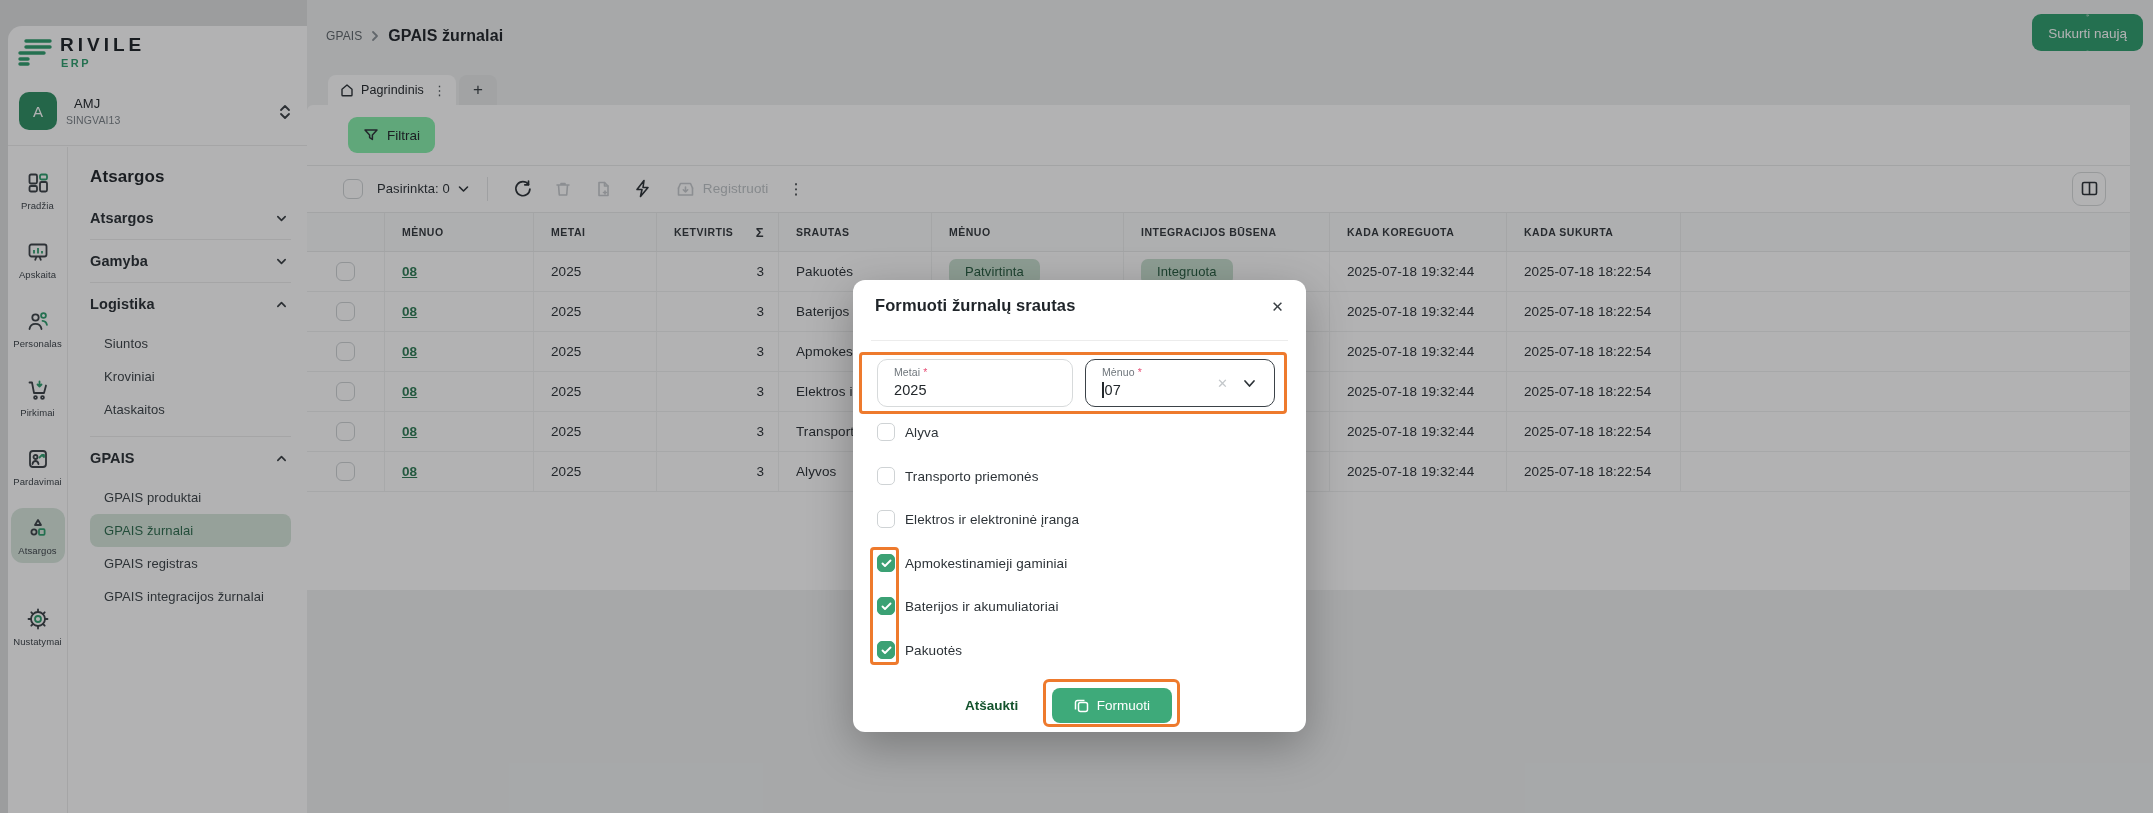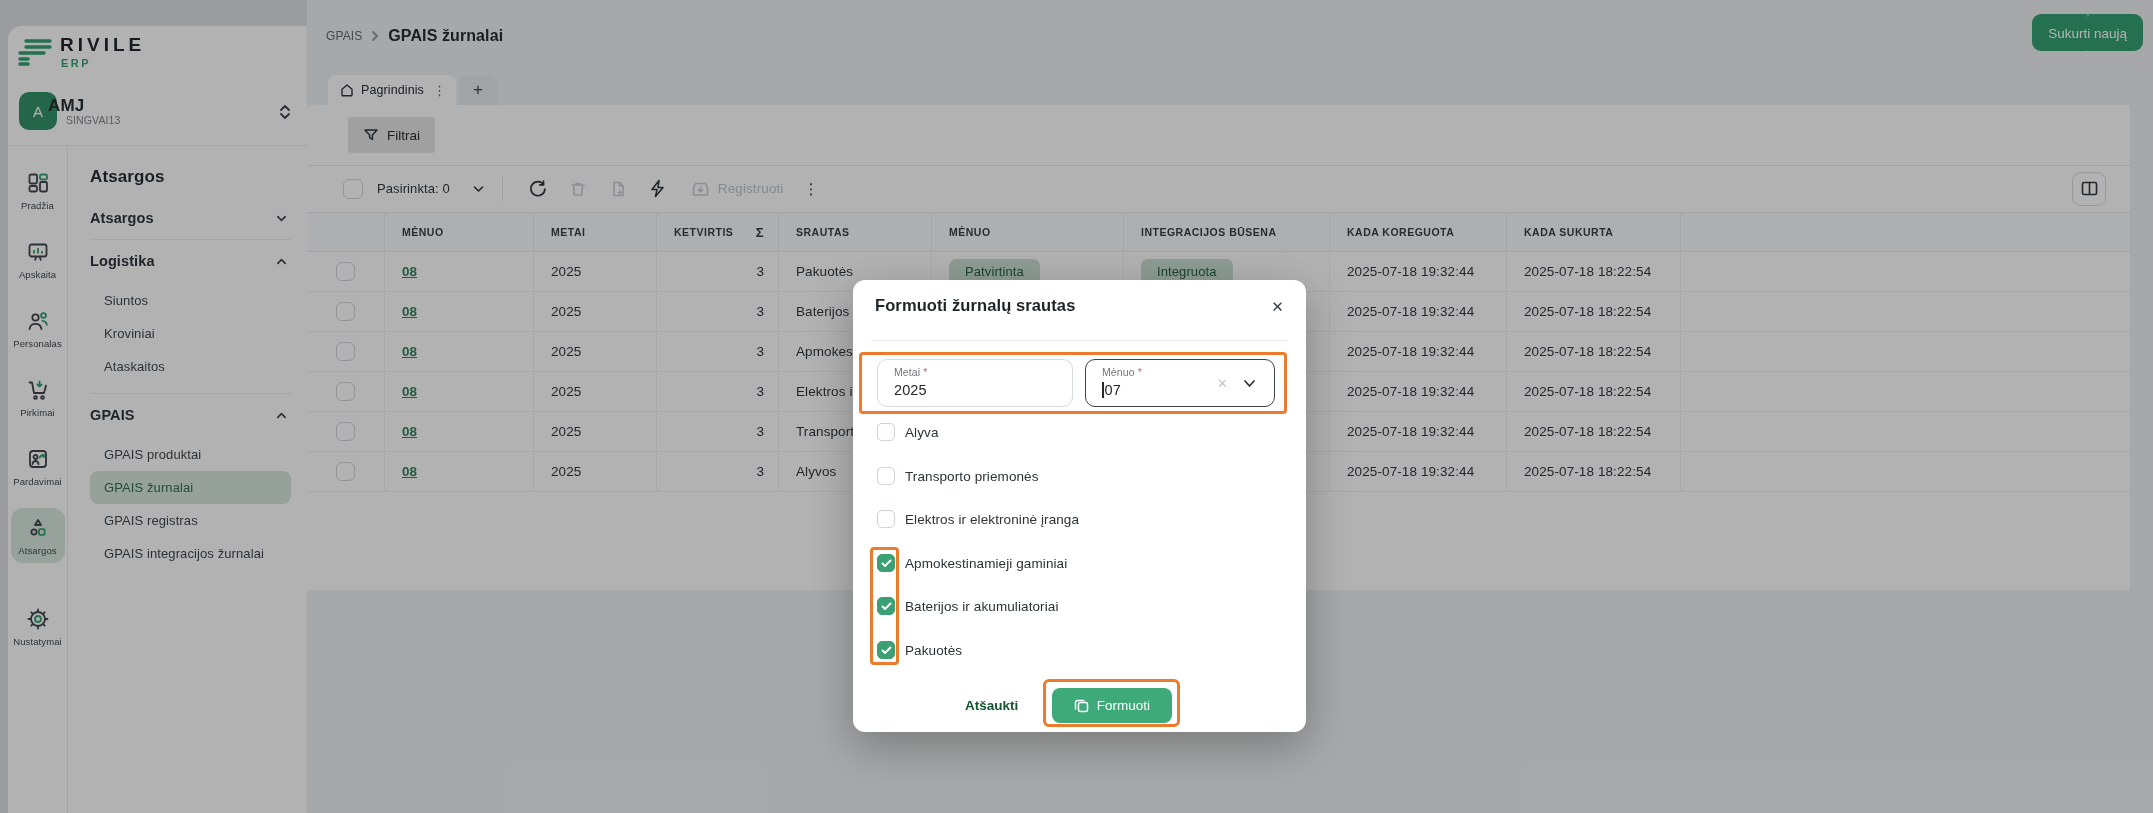--- a/index.html
+++ b/index.html
@@ -19,21 +19,21 @@
     background:#ffffff; border-top-left-radius:14px;
     z-index:10;
   }
   .logo-row { position:relative; height:58px; }
   .logo-ico { position:absolute; left:8px; top:8px; }
   .brand-name { position:absolute; left:52px; top:8px; font-size:19px; font-weight:bold; letter-spacing:4px; color:#1d2227; }
   .brand-sub  { position:absolute; left:53px; top:31px; font-size:11px; font-weight:bold; letter-spacing:2.5px; color:#2f9e6e; }
   .user-row { position:relative; height:62px; border-bottom:1px solid #ececec; }
   .avatar { position:absolute; left:11px; top:8px; width:38px; height:38px; border-radius:10px;
     background:#2e8f63; color:#fff; font-size:15px; display:flex; align-items:center; justify-content:center; }
-  .user-name { position:absolute; left:40px; top:12px; font-size:17px; font-weight:bold; color:#23282c; }
+  .user-name { position:absolute; left:66px; top:12px; font-size:13px; font-weight:normal; color:#23282c; }
   .user-company { position:absolute; left:58px; top:30px; font-size:10.5px; color:#7b8288; }
   .user-switch { position:absolute; right:16px; top:20px; color:#3a4045; }
   .panel-body { display:flex; position:absolute; top:121px; bottom:0; left:0; right:0; }
 
   .rail { width:60px; border-right:1px solid #ececec; padding-top:16px;
     display:flex; flex-direction:column; align-items:center; }
   .rail-item { width:54px; padding:8px 0 7px; margin-bottom:14px; border-radius:12px;
     display:flex; flex-direction:column; align-items:center; gap:5px; cursor:pointer; }
   .rail-item .lbl { font-size:9.5px; color:#3d444a; }
   .rail-item.active { background:#d9e8de; }
@@ -60,28 +60,28 @@
     display:flex; align-items:center; gap:9px; cursor:pointer; font-family:inherit;flex-direction:column; }
   .tab-bar { position:absolute; left:21px; top:75px; display:flex; align-items:flex-end; gap:3px; }
   .tab { height:30px; background:#ffffff; border-radius:8px 8px 0 0; padding:0 10px 0 12px;
     display:flex; align-items:center; gap:7px; font-size:12.5px; color:#23282c; cursor:pointer; }
   .tab .dots { color:#4a5156; font-size:13px; padding-left:2px; }
   .tab-plus { height:30px; width:38px; background:#e7e9e9; border-radius:8px 8px 0 0;
     display:flex; align-items:center; justify-content:center; font-size:17px; color:#3a4045; cursor:pointer; }
 
   .card { position:absolute; left:0; top:105px; right:23px; height:485px; background:#ffffff; border-top-left-radius:6px; }
   .filtrai-btn { position:absolute; left:41px; top:12px; height:36px; padding:0 15px;
-    background:#e5e5e5; border:none; border-radius:3px; font-size:13.5px; color:#23282c;
+    background:#86efac; border:none; border-radius:9px; font-size:13.5px; color:#23282c;
     display:flex; align-items:center; gap:8px; cursor:pointer; font-family:inherit; }
   .card-sep { position:absolute; left:0; right:0; top:60px; border-top:1px solid #e9ebeb; }
 
   .table-toolbar { position:absolute; left:0; right:0; top:60px; height:47px;
     display:flex; align-items:center; padding:0 24px 0 36px; }
   .cb { width:20px; height:20px; border:1.5px solid #cfd3d5; border-radius:6px; background:#fff; cursor:pointer; }
-  .tb-sel { margin-left:14px; font-size:13px; color:#2c3237; display:flex; align-items:center; gap:23px; cursor:pointer; }
+  .tb-sel { margin-left:14px; font-size:13px; color:#2c3237; display:flex; align-items:center; gap:8px; cursor:pointer; }
   .tb-div { width:1px; height:24px; background:#e3e5e6; margin:0 18px; }
   .tb-ico { width:34px; height:30px; display:flex; align-items:center; justify-content:center; cursor:pointer; margin-right:6px; }
   .tb-register { display:flex; align-items:center; gap:8px; color:#bfc4c7; font-size:13.5px; margin:0 10px; cursor:default; }
   .kebab { font-size:15px; color:#2c3237; padding:0 10px; cursor:pointer; }
   .tb-spacer { flex:1; }
   .cols-btn { width:34px; height:34px; border:1px solid #d7dadb; border-radius:9px; background:#fff;
     display:flex; align-items:center; justify-content:center; cursor:pointer; }
 
   .thead, .trow { display:grid;
     grid-template-columns:78px 149px 123px 122px 153px 192px 206px 177px 174px 1fr; }
@@ -265,20 +265,26 @@
     <div class="side-nav">
       <div class="nav-heading">Atsargos</div>
 
       <div class="nav-section nav-divider">
         <span class="s-lbl">Atsargos</span>
         <svg class="chev" viewBox="0 0 12 12" fill="none" stroke="#3a4045" stroke-width="1.8" stroke-linecap="round" stroke-linejoin="round">
             <polyline points="2,4 6,8 10,4"></polyline>
           </svg>
       </div>
 
+      <div class="nav-section nav-divider">
+        <span class="s-lbl">Gamyba</span>
+        <svg class="chev" viewBox="0 0 12 12" fill="none" stroke="#3a4045" stroke-width="1.8" stroke-linecap="round" stroke-linejoin="round">
+            <polyline points="2,4 6,8 10,4"></polyline>
+          </svg>
+      </div>
 
       <div class="nav-section">
         <span class="s-lbl">Logistika</span>
         <svg class="chev" viewBox="0 0 12 12" fill="none" stroke="#3a4045" stroke-width="1.8" stroke-linecap="round" stroke-linejoin="round">
             <polyline points="2,8 6,4 10,8"></polyline>
           </svg>
       </div>
       <div class="nav-sub nav-divider">
         <div class="nav-sub-item">Siuntos</div>
         <div class="nav-sub-item">Kroviniai</div>

